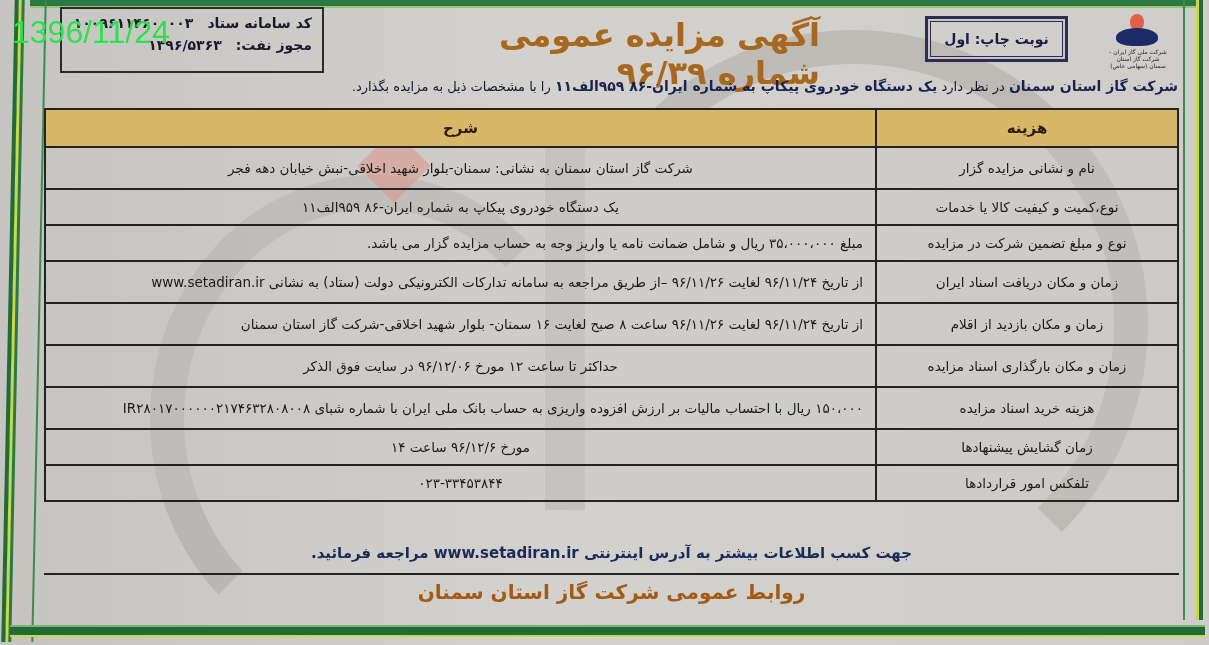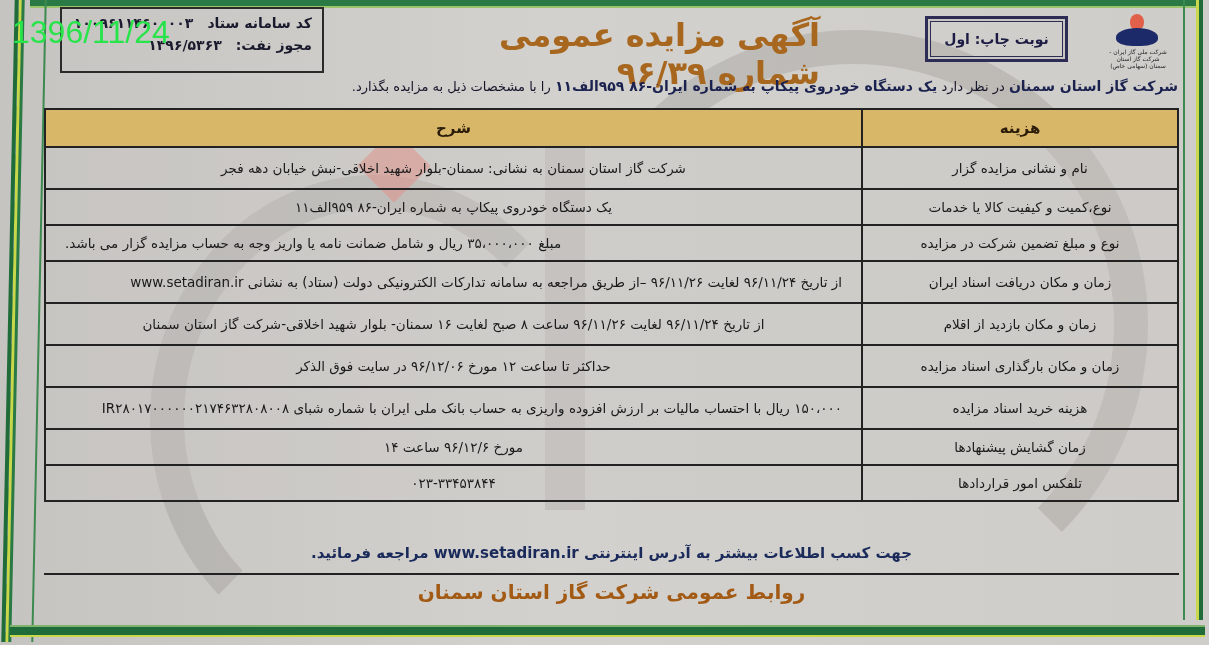--- a/index.html
+++ b/index.html
@@ -42,21 +42,21 @@
 
     .logo { position: absolute; left: 1108px; top: 10px; width: 60px; height: 62px; }
     .logo .flame { position: absolute; left: 22px; top: 4px; width: 14px; height: 16px; background: #e0604a; border-radius: 50% 50% 45% 45%; }
     .logo .body { position: absolute; left: 8px; top: 18px; width: 42px; height: 18px; background: #1c2a6a; border-radius: 50% 50% 40% 40%; }
     .logo .caption { position: absolute; left: 0; top: 38px; width: 60px; font-size: 6px; line-height: 7px; text-align: center; color: #222; direction: rtl; }
 
     .intro { position: absolute; left: 300px; top: 78px; width: 878px; direction: rtl; text-align: right; font-size: 13px; color: #15152a; white-space: nowrap; }
     .intro .strong { font-weight: bold; color: #1b2250; font-size: 14px; }
 
     .tbl { position: absolute; left: 44px; top: 108px; width: 1135px; border-collapse: collapse; direction: rtl; table-layout: fixed; }
-    .tbl td, .tbl th { border: 2px solid #222; padding: 0 19px; font-size: 13.5px; color: #1a1a1a; text-align: center; white-space: nowrap; overflow: hidden; }
+    .tbl td, .tbl th { border: 2px solid #222; padding: 0 12px; font-size: 13.5px; color: #1a1a1a; text-align: center; white-space: nowrap; overflow: hidden; }
     .tbl th { background: #d9b768; height: 36px; font-weight: bold; font-size: 15px; color: #2a1c08; }
     .tbl td { height: 34px; background: rgba(200,198,194,0.35); }
     .tbl td.col-title { width: 276px; }
     .tbl td.col-desc { text-align: right; }
     .tbl tr.r1 td { height: 40px; }
 
     .footer-info { position: absolute; left: 44px; top: 533px; width: 1135px; height: 40px; border-bottom: 2px solid #222; direction: rtl; text-align: center; line-height: 40px;
       font-weight: bold; font-size: 15px; color: #1a2a5a; white-space: nowrap; }
     .footer-pr { position: absolute; left: 44px; top: 580px; width: 1135px; text-align: center; direction: rtl; font-weight: bold; font-size: 20px; color: #a25a14; white-space: nowrap; }
   </style>
@@ -110,29 +110,29 @@
     <tr class="r1">
       <td class="col-title">نام و نشانی مزایده گزار</td>
       <td class="col-desc" style="text-align:center">شرکت گاز استان سمنان به نشانی: سمنان-بلوار شهید اخلاقی-نبش خیابان دهه فجر</td>
     </tr>
     <tr>
       <td class="col-title">نوع،کمیت و کیفیت کالا یا خدمات</td>
       <td class="col-desc" style="text-align:center">یک دستگاه خودروی پیکاپ به شماره ایران-۸۶  ۹۵۹الف۱۱</td>
     </tr>
     <tr>
       <td class="col-title">نوع و مبلغ تضمین شرکت در مزایده</td>
-      <td class="col-desc" style="text-align:left">مبلغ ۳۵،۰۰۰،۰۰۰  ریال و شامل ضمانت نامه یا واریز وجه به حساب مزایده گزار می باشد.</td>
+      <td class="col-desc" style="text-align:right">مبلغ ۳۵،۰۰۰،۰۰۰  ریال و شامل ضمانت نامه یا واریز وجه به حساب مزایده گزار می باشد.</td>
     </tr>
     <tr class="r1">
       <td class="col-title">زمان و مکان دریافت اسناد ایران</td>
       <td class="col-desc">از تاریخ ۹۶/۱۱/۲۴ لغایت ۹۶/۱۱/۲۶ –از طریق مراجعه به سامانه تدارکات الکترونیکی دولت (ستاد) به نشانی www.setadiran.ir</td>
     </tr>
     <tr class="r1">
       <td class="col-title">زمان و مکان بازدید از اقلام</td>
-      <td class="col-desc" style="text-align:center">از تاریخ ۹۶/۱۱/۲۴ لغایت ۹۶/۱۱/۲۶ ساعت ۸ صبح لغایت ۱۶  سمنان- بلوار شهید اخلاقی-شرکت گاز استان سمنان</td>
+      <td class="col-desc" style="">از تاریخ ۹۶/۱۱/۲۴ لغایت ۹۶/۱۱/۲۶ ساعت ۸ صبح لغایت ۱۶  سمنان- بلوار شهید اخلاقی-شرکت گاز استان سمنان</td>
     </tr>
     <tr class="r1">
       <td class="col-title">زمان و مکان بارگذاری اسناد مزایده</td>
       <td class="col-desc" style="text-align:center">حداکثر تا ساعت ۱۲ مورخ  ۹۶/۱۲/۰۶ در سایت فوق الذکر</td>
     </tr>
     <tr class="r1">
       <td class="col-title">هزینه خرید اسناد مزایده</td>
       <td class="col-desc">۱۵۰،۰۰۰ ریال با احتساب مالیات بر ارزش افزوده واریزی به حساب بانک ملی ایران با شماره شبای IR۲۸۰۱۷۰۰۰۰۰۰۲۱۷۴۶۳۲۸۰۸۰۰۸</td>
     </tr>
     <tr>

